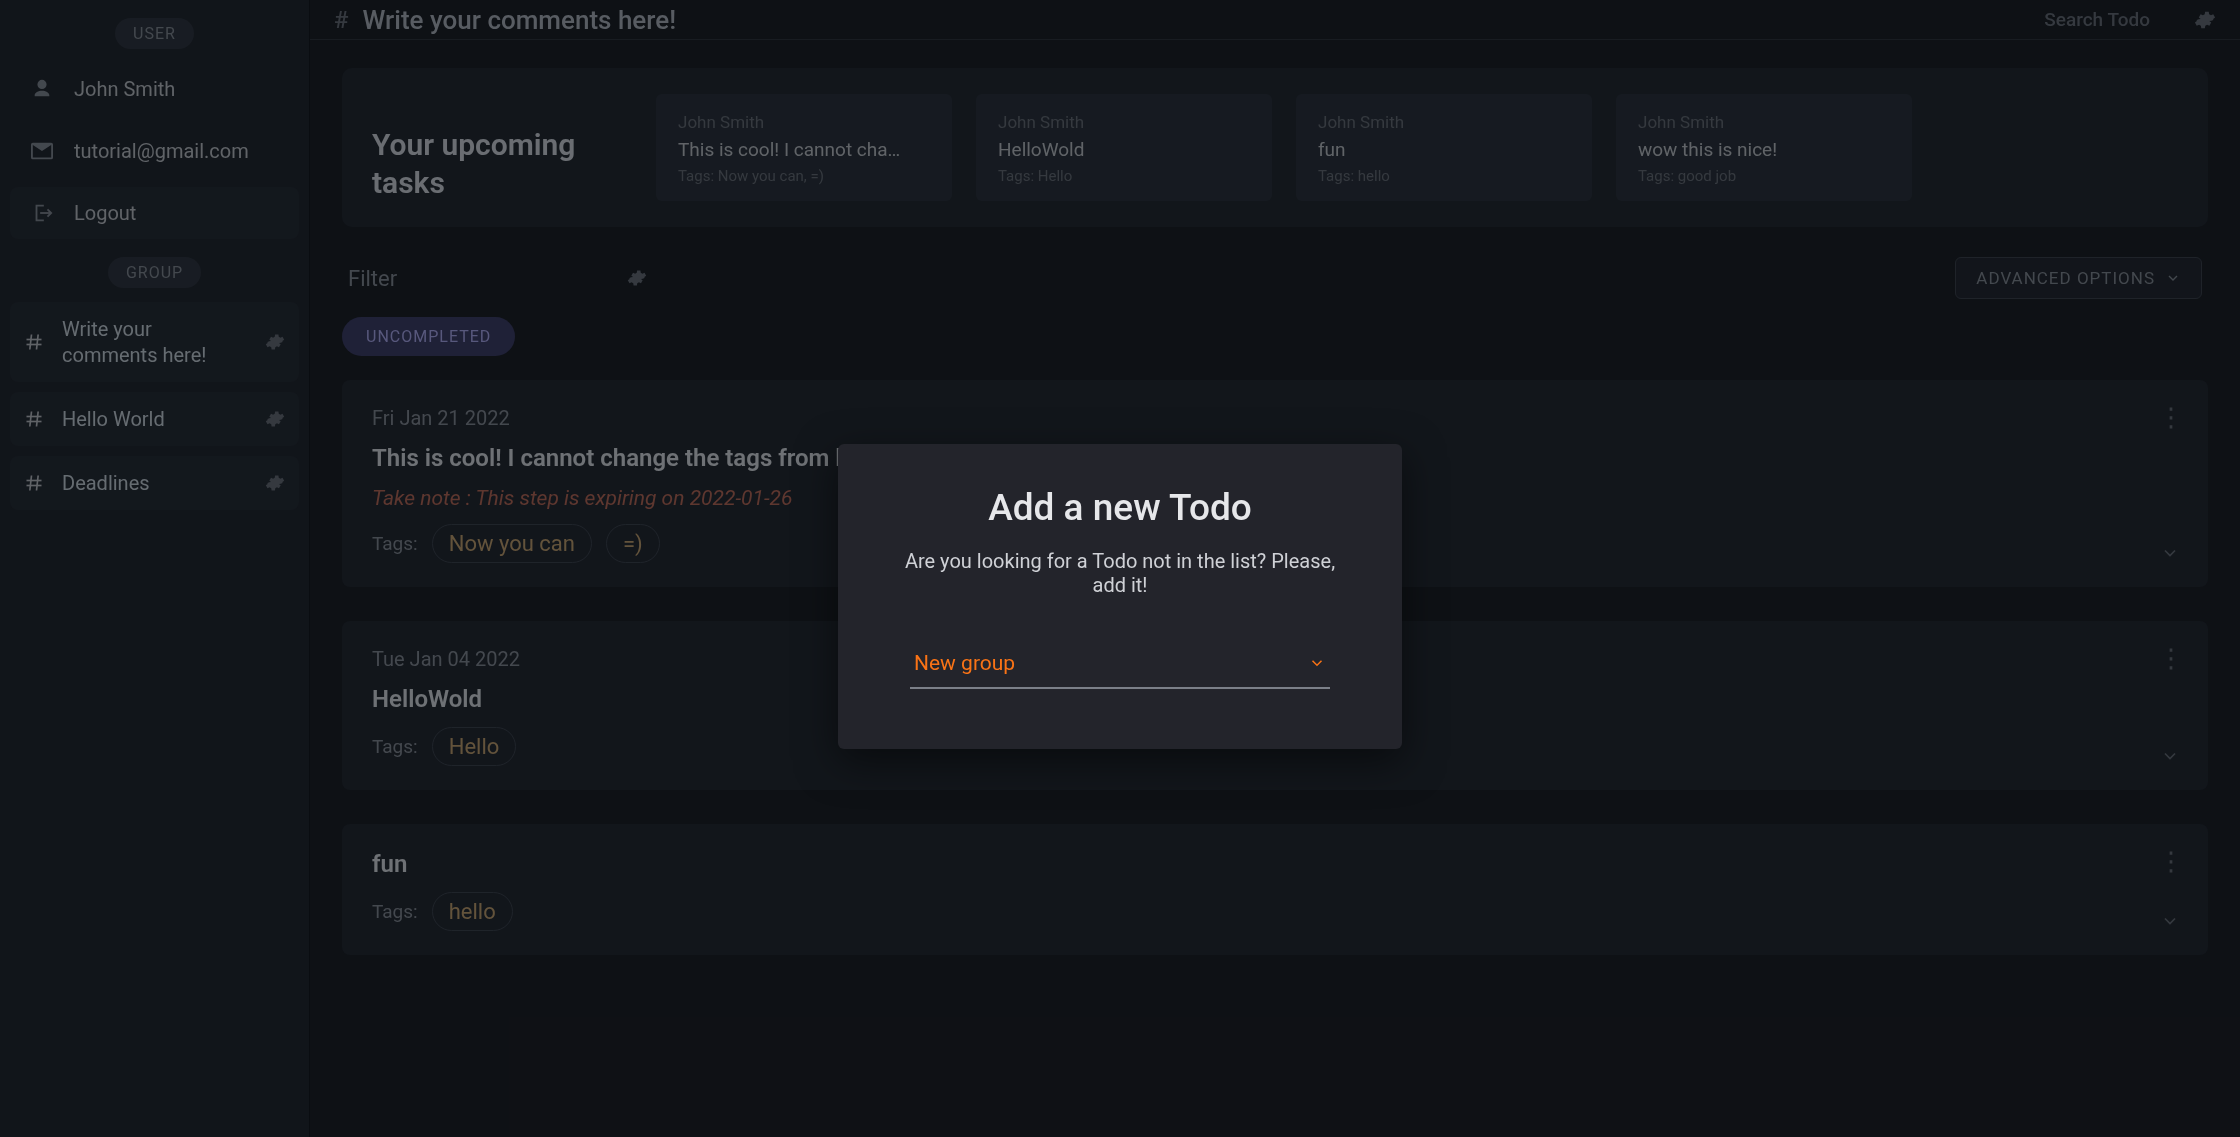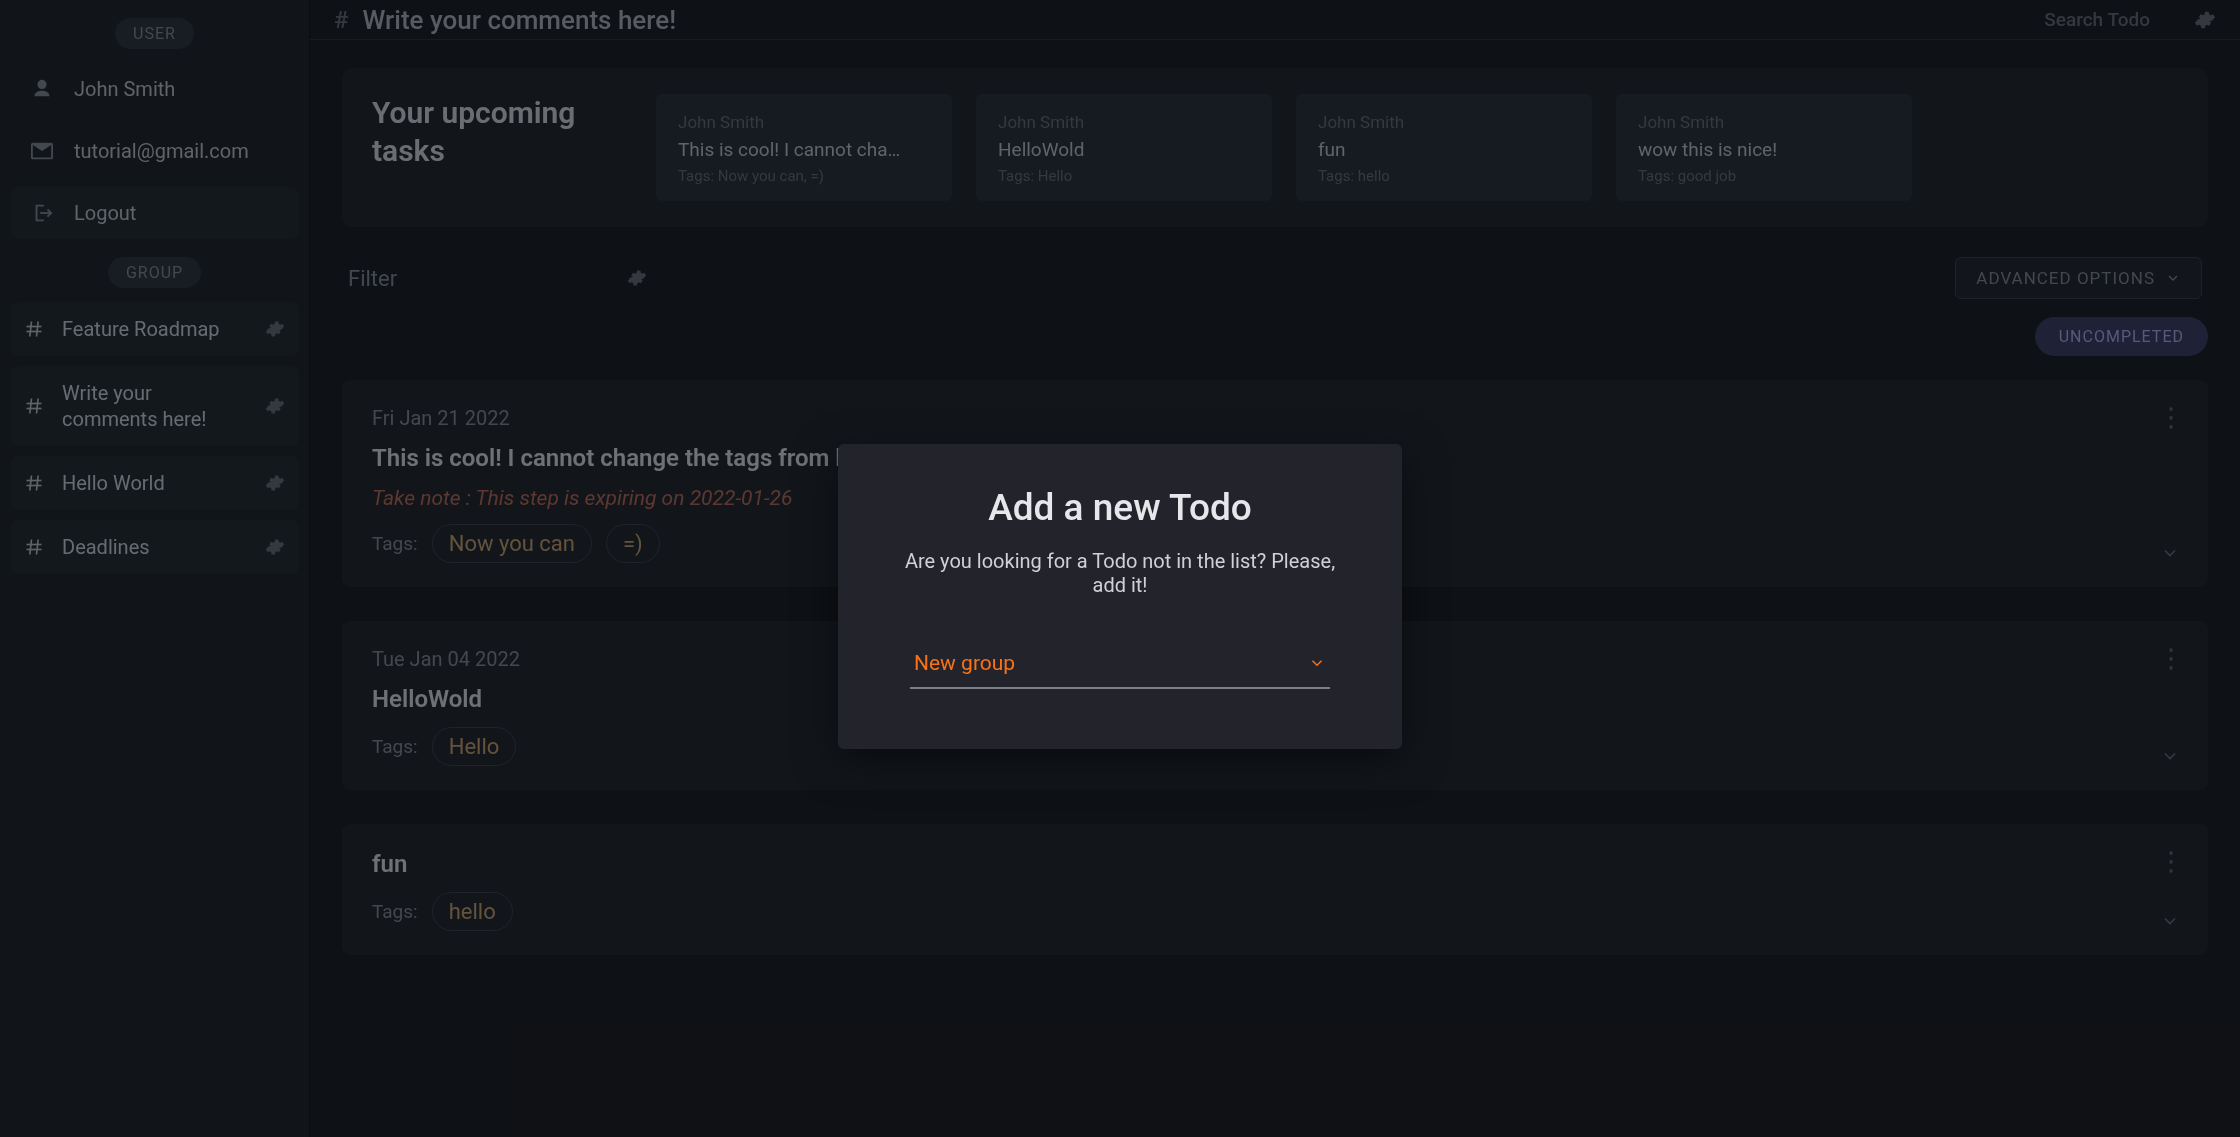--- a/index.html
+++ b/index.html
@@ -116,21 +116,21 @@
   }
   .topbar .hash { color:var(--text-faint); font-size:24px; }
   .topbar .spacer { flex:1; }
   .content { flex:1; padding:28px 32px; overflow:auto; }
   .upcoming {
     background:var(--panel2);
     border-radius:10px;
     padding:26px 30px;
     display:flex;
     gap:24px;
-    align-items:flex-start;
+    align-items:flex-end;
   }
   .upcoming h2 {
     margin:0;
     font-size:30px;
     font-weight:600;
     color:#dfe3e9;
     width:260px;
     line-height:1.25;
   }
   .cards { display:flex; gap:24px; flex:1; }
@@ -158,21 +158,21 @@
     align-items:center;
     gap:10px;
     border:1px solid #3a3f48;
     padding:10px 20px;
     border-radius:6px;
     color:var(--text-dim);
     font-size:17px;
     letter-spacing:1px;
     background:#1d2128;
   }
-  .status-chip-row { display:flex; justify-content:flex-end; margin-bottom:24px; }
+  .status-chip-row { display:flex; justify-content:flex-start; margin-bottom:24px; }
   .status-chip {
     background:var(--accent-bg);
     color:#b7b3ff;
     padding:10px 24px;
     border-radius:999px;
     font-size:16px;
     letter-spacing:1px;
   }
   .todo-list { display:flex; flex-direction:column; gap:34px; }
   .todo-item {
@@ -272,36 +272,20 @@
               <path d="M10 12h11"></path>
               <path d="M18 8l4 4-4 4"></path>
             </svg>
         </span>
         <span>Logout</span>
       </div>
     </div>
 
     <div class="section-chip">GROUP</div>
     <div class="side-list">
-      <div class="group-item">
-        <span class="icon">
-          <svg width="20" height="20" viewBox="0 0 24 24" fill="none" stroke="currentColor" stroke-width="2">
-              <line x1="9" y1="3" x2="7" y2="21"></line>
-              <line x1="17" y1="3" x2="15" y2="21"></line>
-              <line x1="3" y1="9" x2="21" y2="9"></line>
-              <line x1="3" y1="15" x2="21" y2="15"></line>
-            </svg>
-        </span>
-        <span class="label">Feature Roadmap</span>
-        <span class="gear">
-          <svg width="20" height="20" viewBox="0 0 24 24" fill="currentColor">
-              <path d="M12 8a4 4 0 1 0 4 4 4 4 0 0 0-4-4Zm9 4a7.9 7.9 0 0 0-.1-1.2l2.1-1.6-2-3.4-2.5 1a8 8 0 0 0-2-1.2l-.4-2.6h-4l-.4 2.6a8 8 0 0 0-2 1.2l-2.5-1-2 3.4 2.1 1.6A7.9 7.9 0 0 0 3 12a7.9 7.9 0 0 0 .1 1.2L1 14.8l2 3.4 2.5-1a8 8 0 0 0 2 1.2l.4 2.6h4l.4-2.6a8 8 0 0 0 2-1.2l2.5 1 2-3.4-2.1-1.6A7.9 7.9 0 0 0 21 12Z"></path>
-            </svg>
-        </span>
-      </div>
       <div class="group-item active">
         <span class="icon">
           <svg width="20" height="20" viewBox="0 0 24 24" fill="none" stroke="currentColor" stroke-width="2">
               <line x1="9" y1="3" x2="7" y2="21"></line>
               <line x1="17" y1="3" x2="15" y2="21"></line>
               <line x1="3" y1="9" x2="21" y2="9"></line>
               <line x1="3" y1="15" x2="21" y2="15"></line>
             </svg>
         </span>
         <span class="label">Write your comments here!</span>

